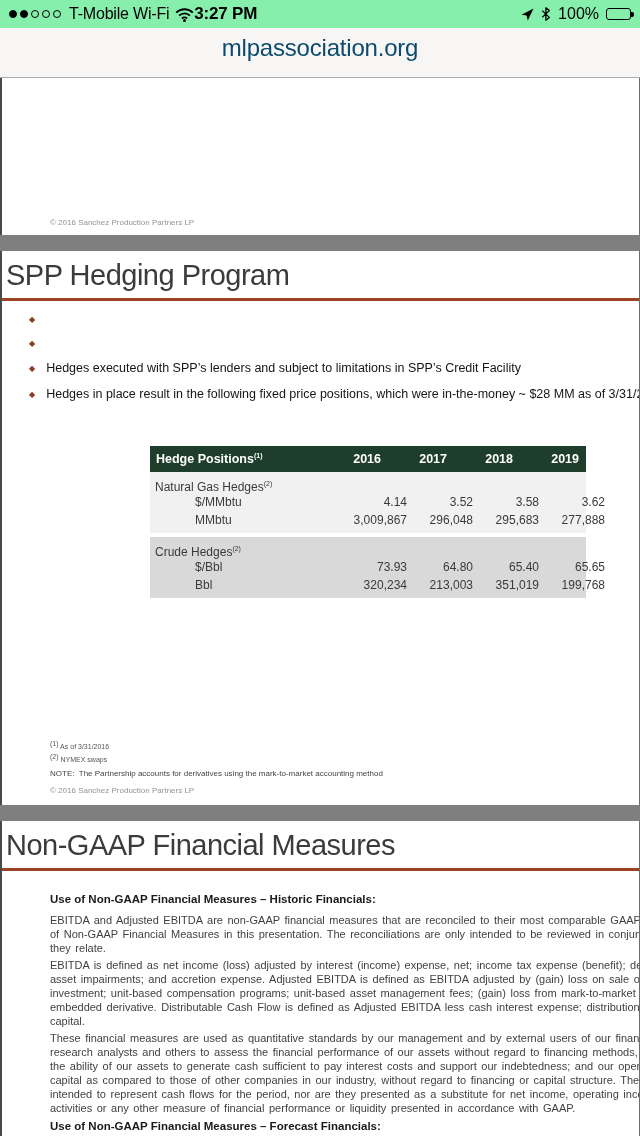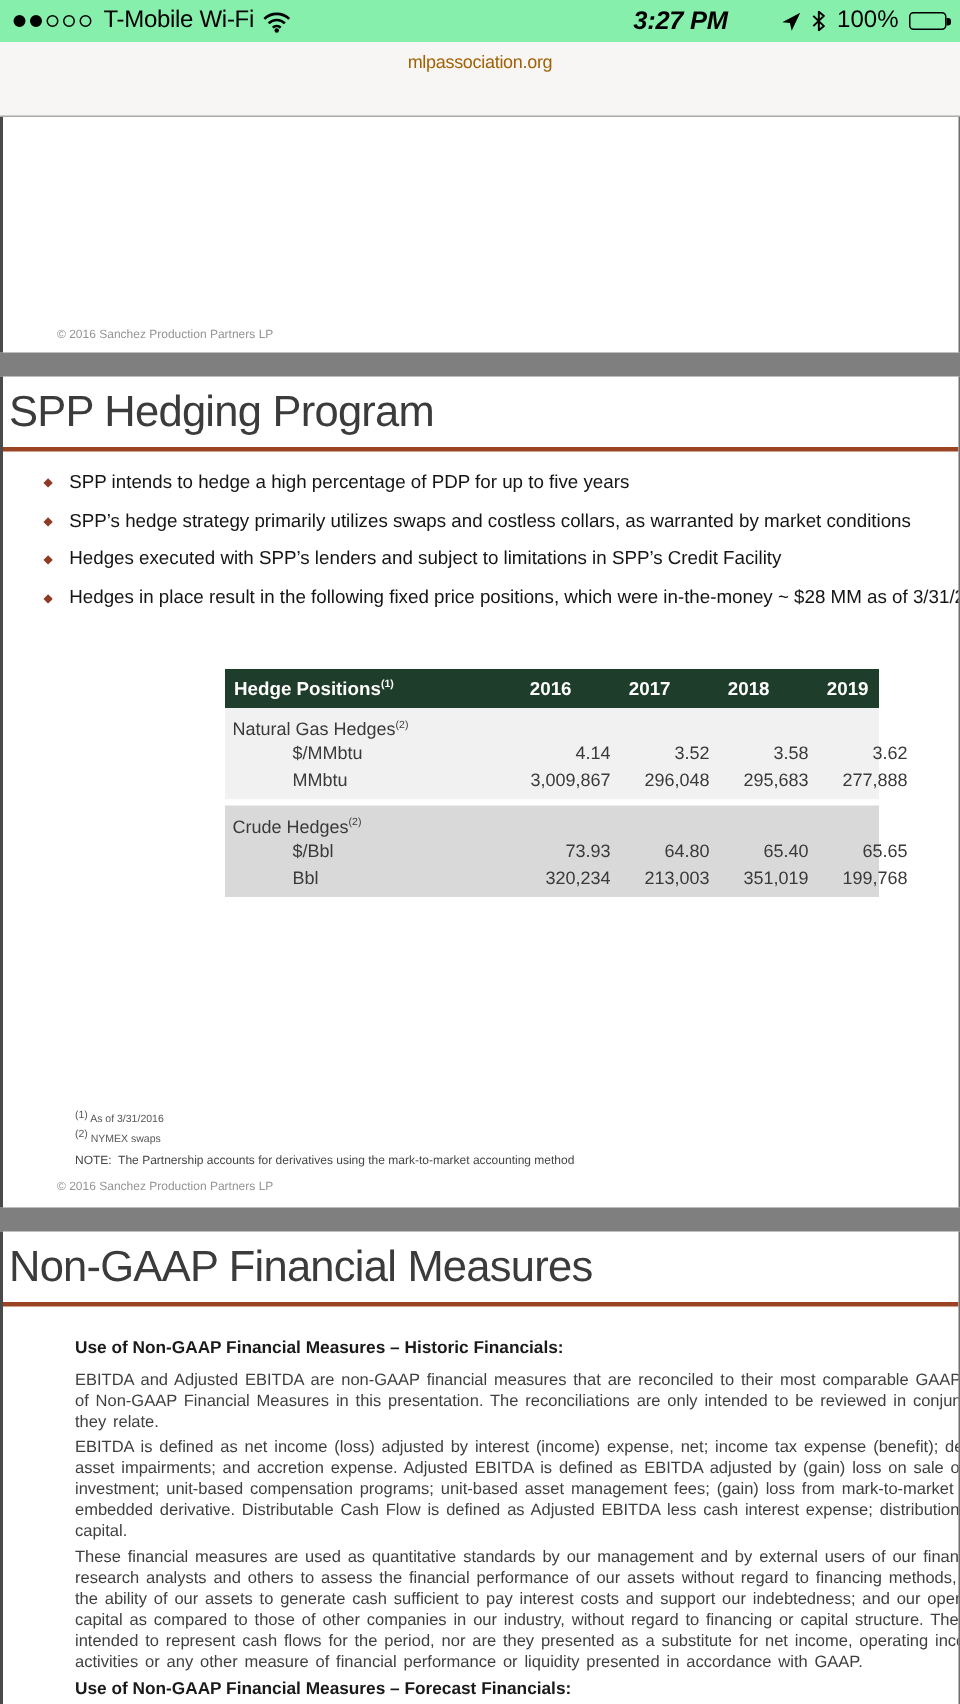--- a/index.html
+++ b/index.html
@@ -8,49 +8,49 @@
   .phone { position:relative; width:640px; height:1136px; background:#7f7f7f; }
 
   
   .statusbar { height:28px; background:#86efac; display:flex; align-items:center;
     padding:0 9px; font-size:16px; color:#000; }
   .sb-left { display:flex; align-items:center; gap:6px; }
   .sig-dots { display:flex; align-items:center; gap:3px; margin-right:2px; }
   .dot { width:8px; height:8px; border-radius:50%; border:1px solid #000; }
   .dot.filled { background:#000; }
   .carrier { font-size:16px; letter-spacing:-0.2px; }
-  .sb-center { flex:1; text-align:right; font-weight:700; font-size:17px;
-    letter-spacing:-0.2px; padding-right:36px;font-style:italic; }
+  .sb-center { flex:1; text-align:left; font-weight:700; font-size:17px;
+    letter-spacing:-0.2px; padding-right:36px; }
   .sb-right { display:flex; align-items:center; gap:7px;text-align:right; }
   .batt-pct { font-size:16px; }
   .battery { position:relative; width:25px; height:12px; border:1px solid #000;
     border-radius:3px; padding:1px; }
   .battery .level { height:100%; background:#000; border-radius:1px; }
   .battery .nub { position:absolute; right:-4px; top:3px; width:3px; height:5px;
     background:#000; border-radius:0 2px 2px 0; }
 
   
   .urlbar { height:50px; background:#f7f6f4; border-bottom:1px solid #aaa;
     display:flex; align-items:flex-start; justify-content:center; }
-  .url-text { font-size:12px; color:#a16207; margin-top:6px; letter-spacing:-0.2px;text-align:center; }
+  .url-text { font-size:24px; color:#0c4a6e; margin-top:6px; letter-spacing:-0.2px;text-align:center; }
 
   
   .pdf { position:relative; width:640px; }
   .slide { position:relative; background:#fff; border-left:2px solid #4a4a4a;
     border-right:1px solid #6e6e6e; overflow:hidden; }
   .band { height:16px; background:#7f7f7f; }
   .slide1 { height:157px; }
   .slide2 { height:554px; }
   .slide3 { height:315px;padding-left:12px; }
 
   .slide-title { position:absolute; left:4px; font-size:29px; font-weight:400;
     color:#3b3b3b; letter-spacing:-0.5px; white-space:nowrap; }
   .title-rule { position:absolute; left:0; right:0; height:3px; background:#9a4423; }
 
-  .copyright { position:absolute; left:36px; font-size:8px; color:#949494; }
+  .copyright { position:absolute; left:48px; font-size:8px; color:#949494; }
 
   
   .bullets { position:absolute; left:27px; right:10px; top:64px; }
   .bullet { display:flex; align-items:baseline; gap:11px; margin-bottom:11px;
     font-size:12.5px; color:#151515; line-height:12.5px; white-space:nowrap; }
   .bullet .diamond { font-size:8px; color:#8e3b26; flex:0 0 auto; position:relative; top:-1px; }
 
   
   .ptable { position:absolute; left:148px; top:195px; width:436px; font-size:12px; }
   .trow { display:grid; grid-template-columns:172px 66px 66px 66px 66px; align-items:center; }
@@ -138,25 +138,23 @@
 
     <div class="band"></div>
 
     <div class="slide slide2">
       <div class="slide-title" style="top:8px;">SPP Hedging Program</div>
       <div class="title-rule" style="top:47px;"></div>
 
       <div class="bullets">
         <div class="bullet">
           <span class="diamond">◆</span>
-          <span>SPP intends to hedge a high percentage of PDP for up to five years</span>
-        </div>
-        <div class="bullet">
-          <span class="diamond">◆</span>
-          <span>SPP’s hedge strategy primarily utilizes swaps and costless collars, as warranted by market conditions</span>
+        </div>
+        <div class="bullet">
+          <span class="diamond">◆</span>
         </div>
         <div class="bullet">
           <span class="diamond">◆</span>
           <span>Hedges executed with SPP’s lenders and subject to limitations in SPP’s Credit Facility</span>
         </div>
         <div class="bullet">
           <span class="diamond">◆</span>
           <span>Hedges in place result in the following fixed price positions, which were in-the-money ~ $28 MM as of 3/31/2016:</span>
         </div>
       </div>

